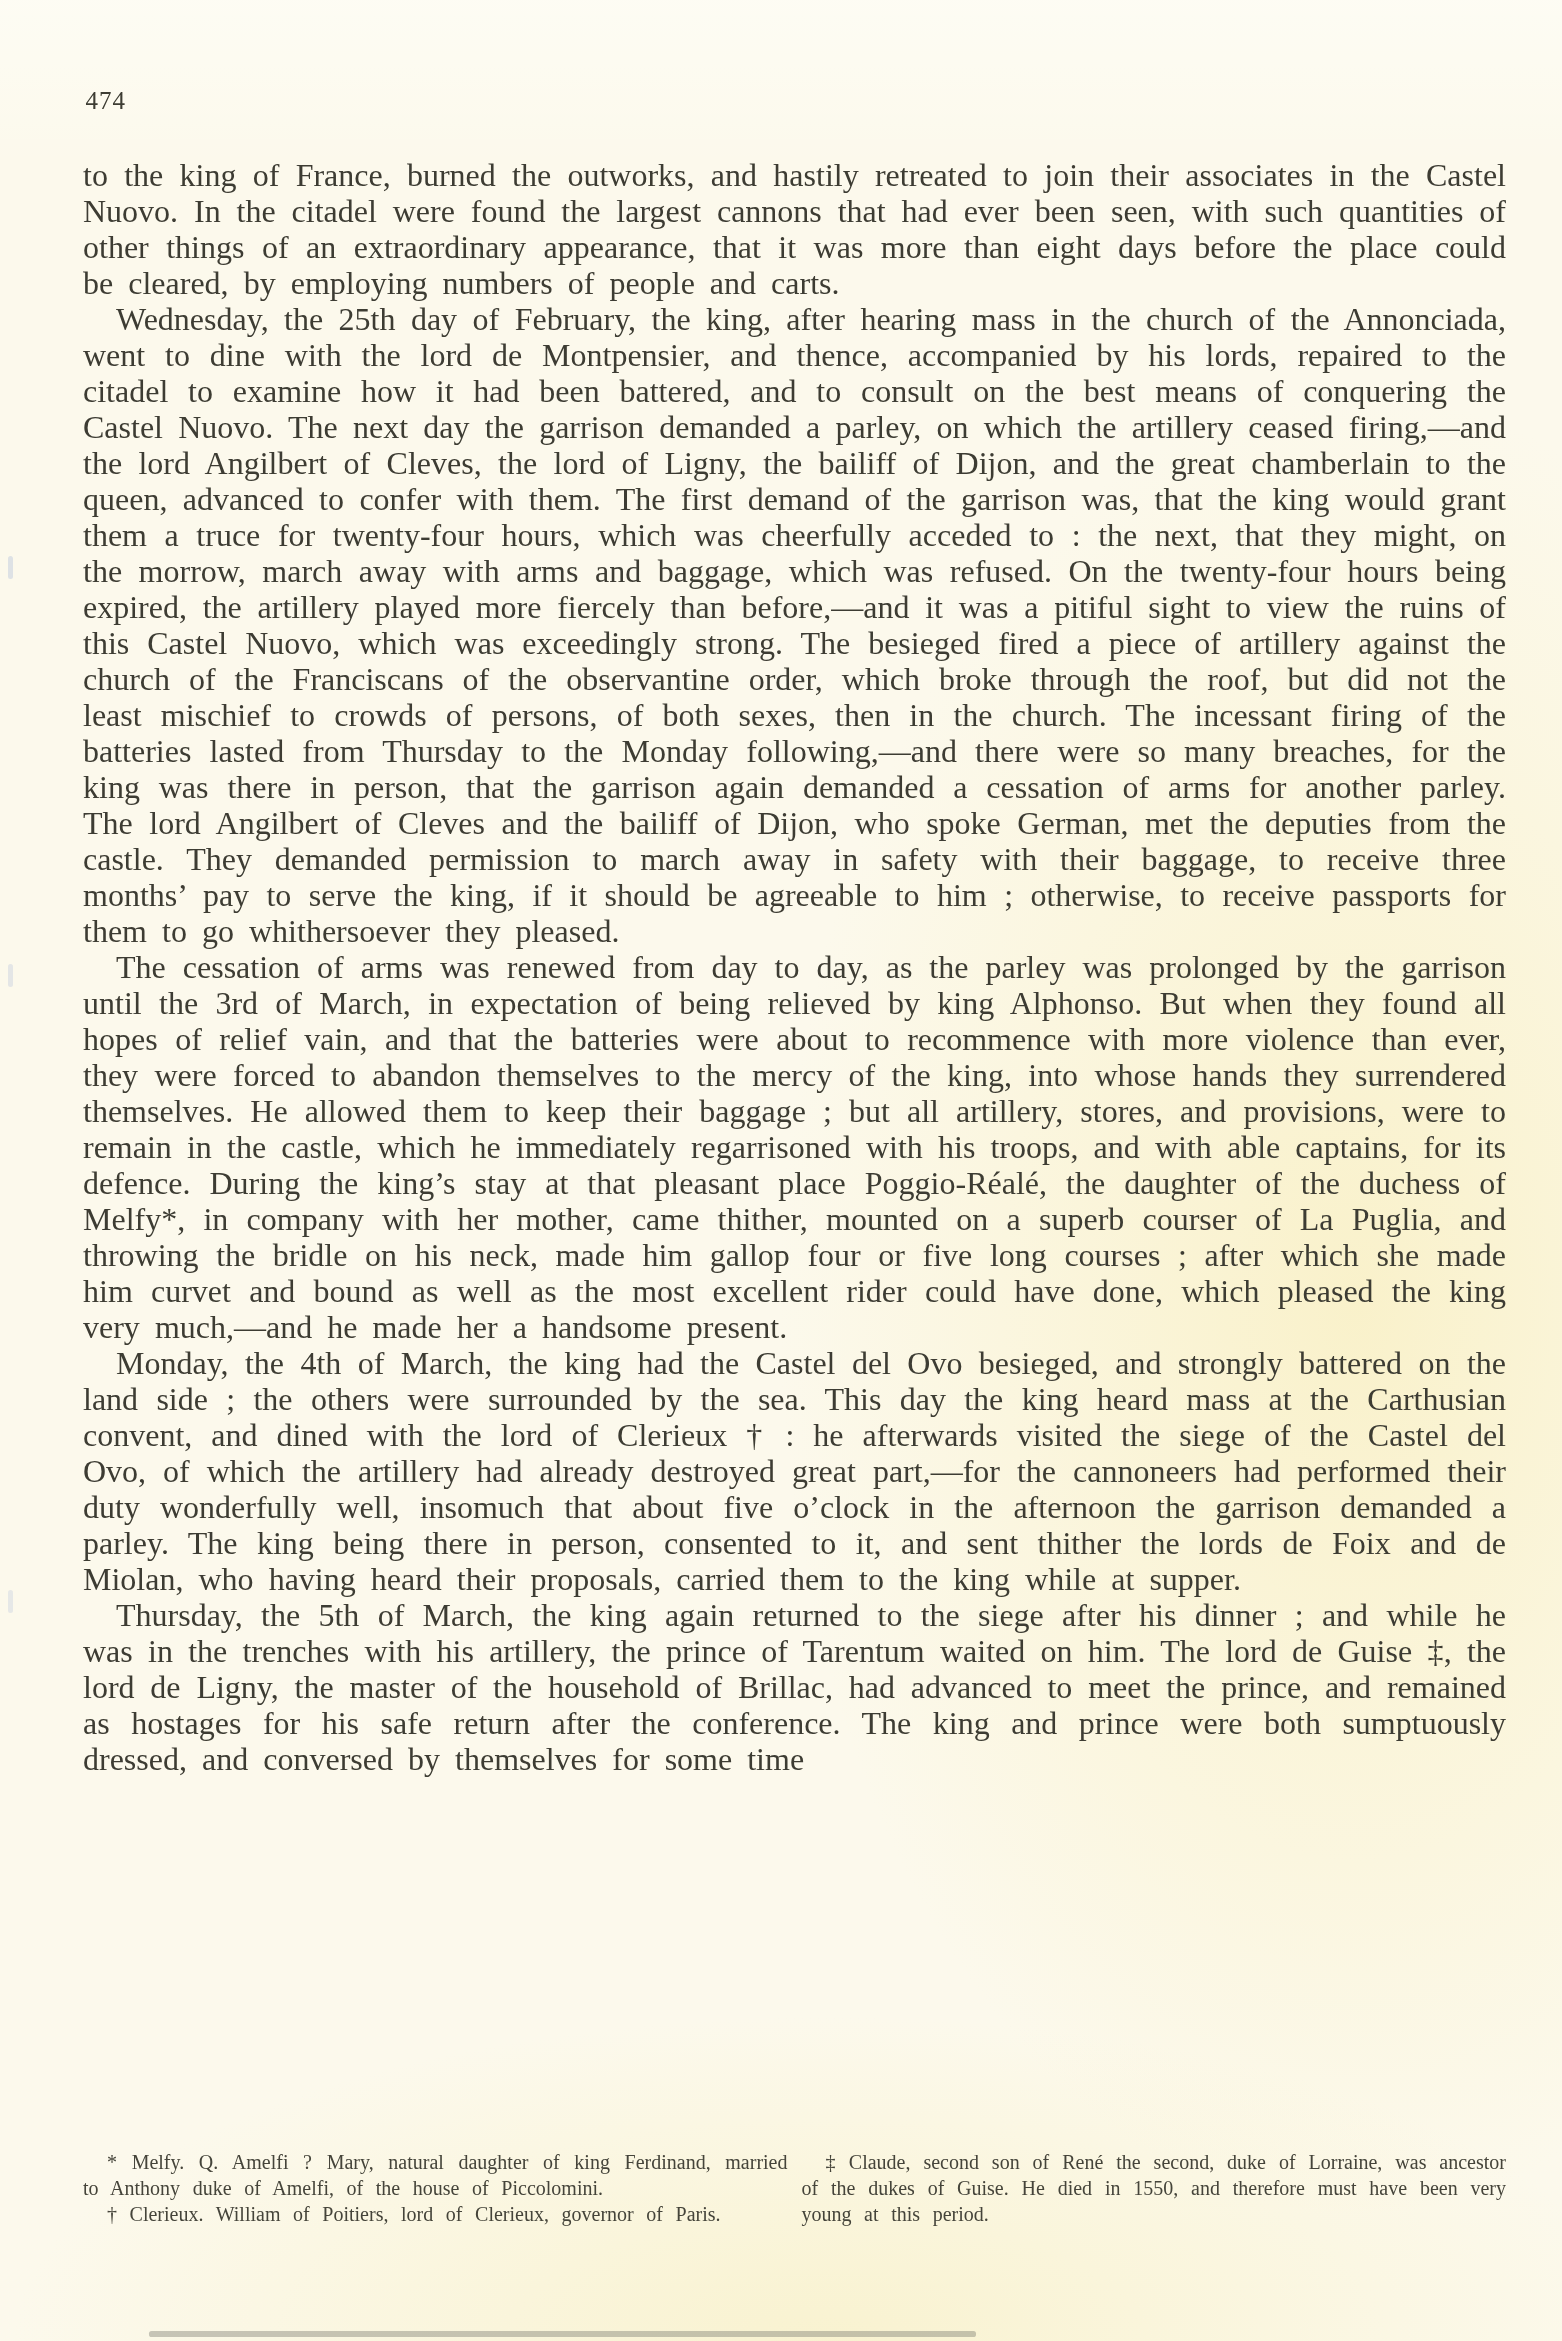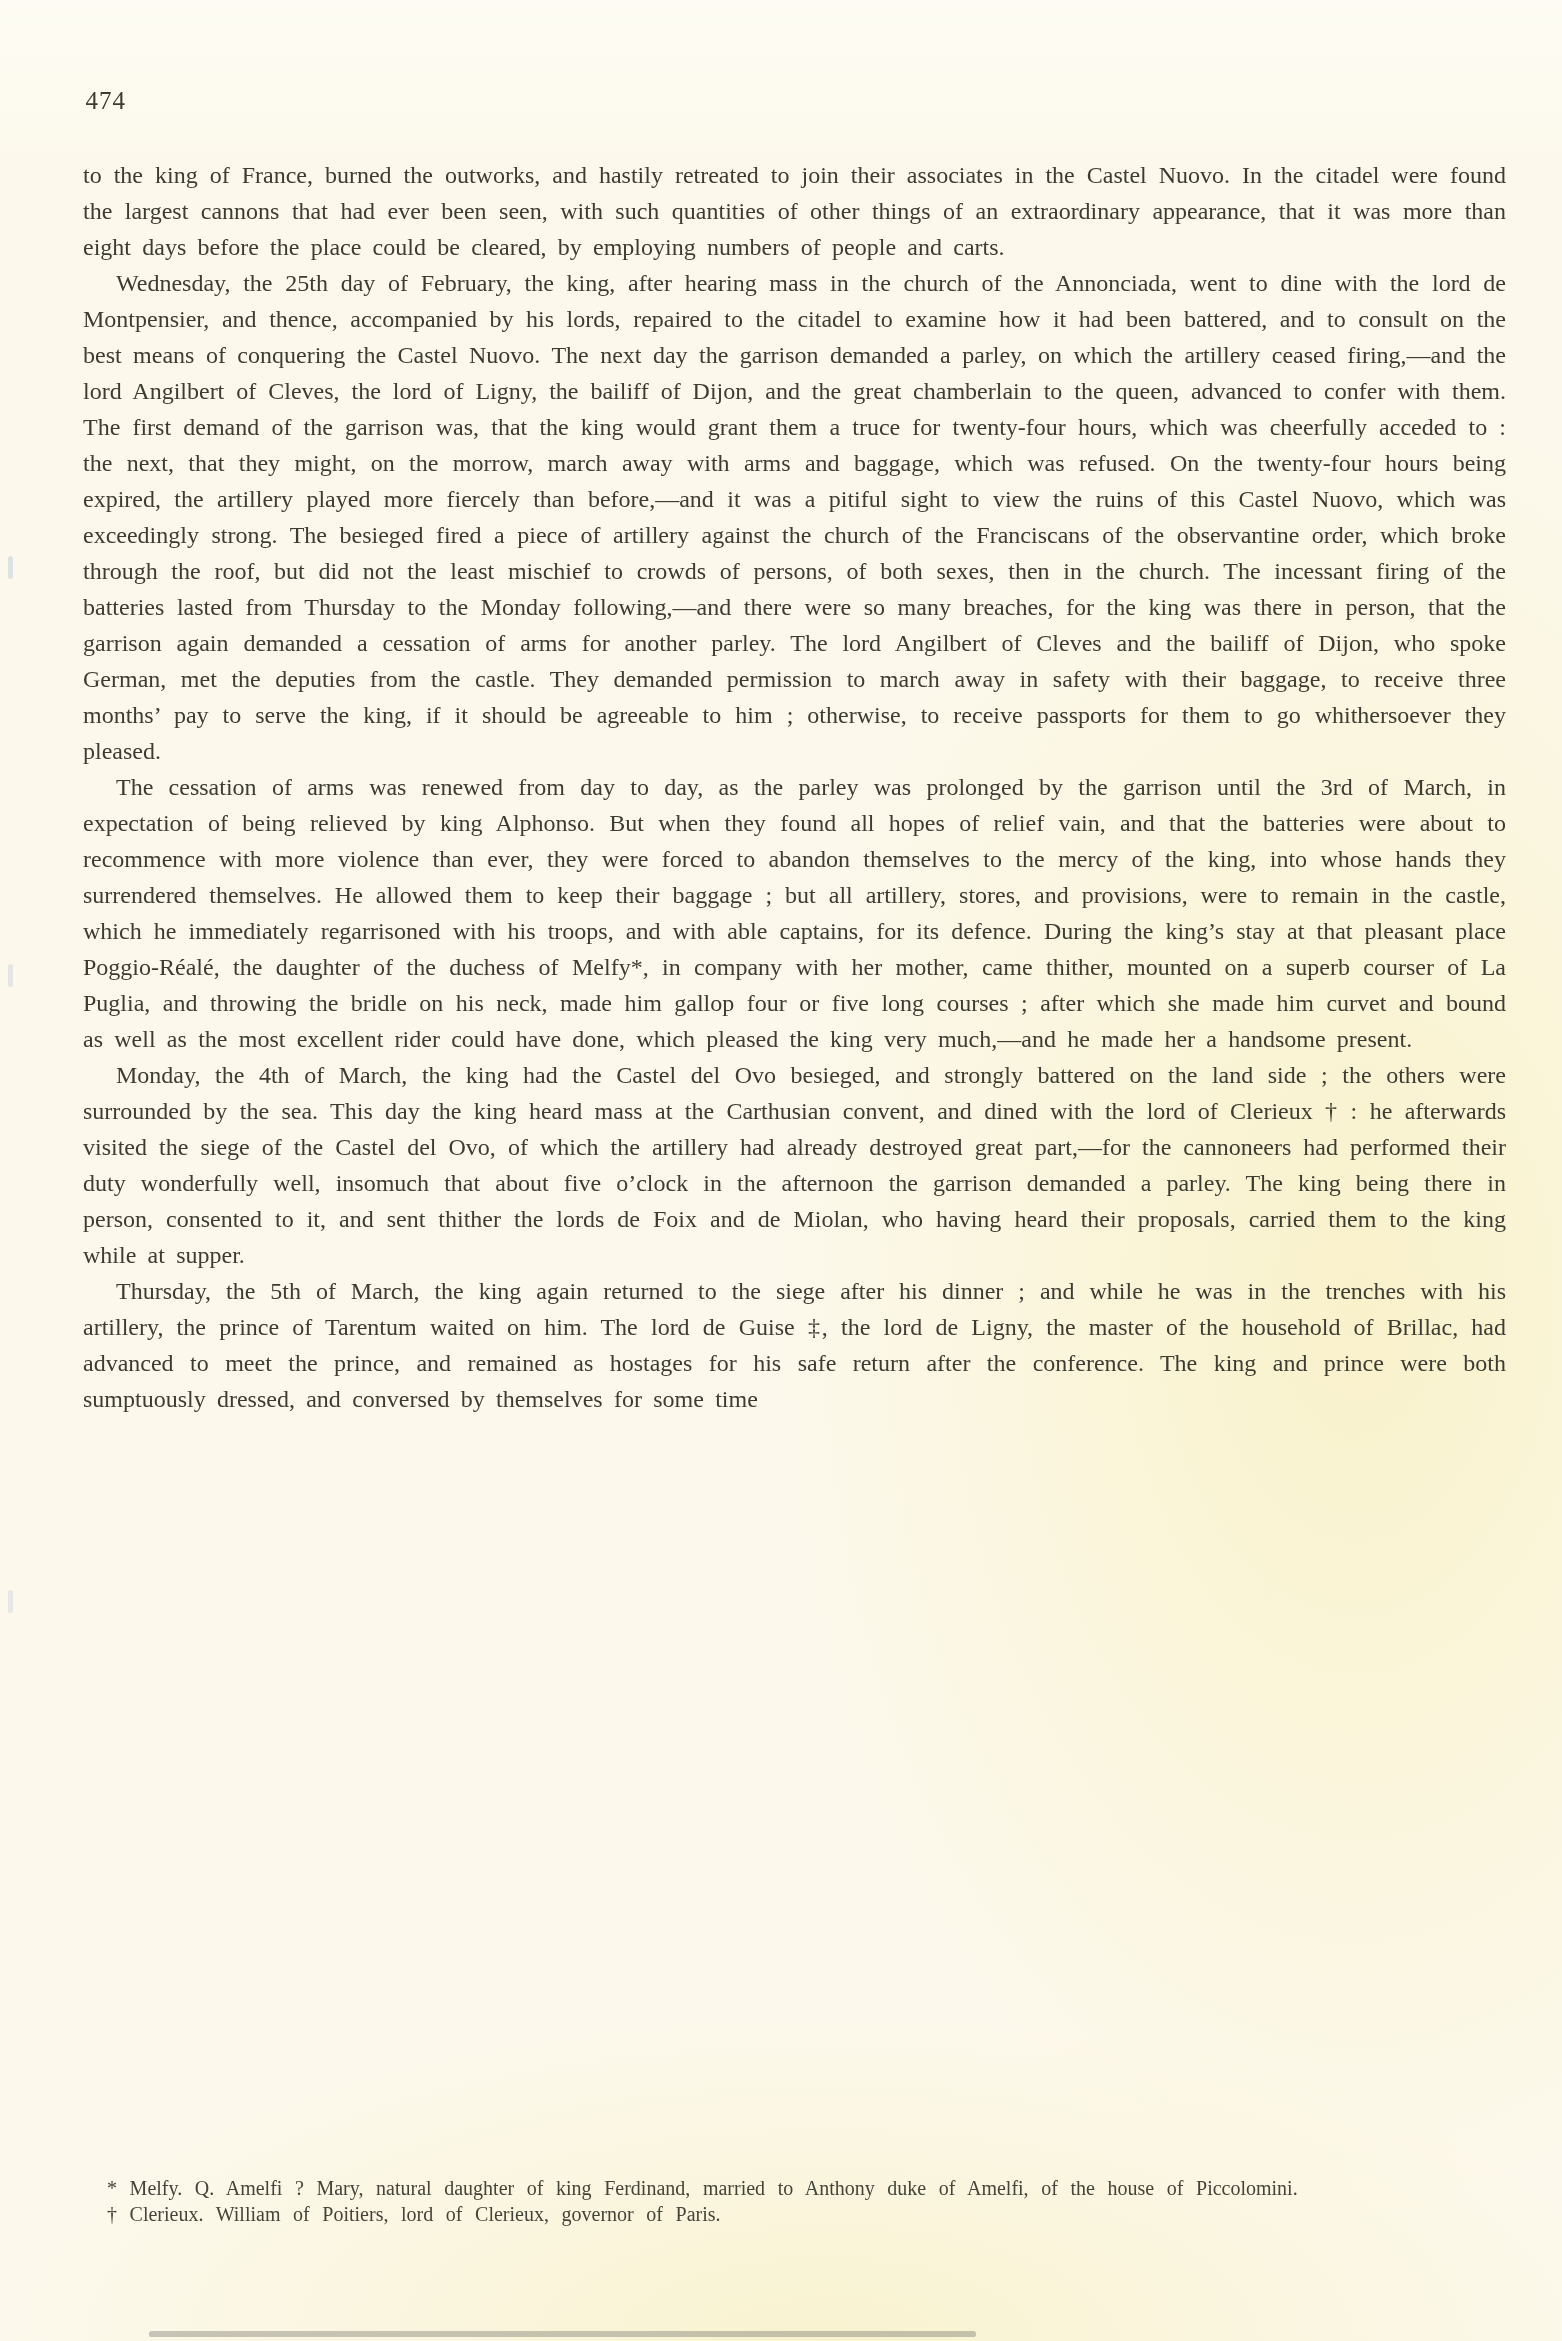--- a/index.html
+++ b/index.html
@@ -36,21 +36,21 @@
     display: block;
     text-align: center;
     font-size: 24px;
     letter-spacing: 1.4px;
     font-weight: bold;
     color: #45443a;
   }
   .body-text {
     margin-top: 36px;
     flex: 0 0 auto;
-    font-size: 24px;
+    font-size: 32px;
     line-height: 36px;
     text-align: justify;
     word-spacing: 0.22em;
   }
   .body-text p { margin: 0; }
   .body-text p.indent { text-indent: 33px; }
   .footnotes {
     margin-top: auto;
     flex: 0 0 auto;
     display: flex;
@@ -98,19 +98,22 @@
     <p class="para indent">The cessation of arms was renewed from day to day, as the parley was prolonged by the garrison until the 3rd of March, in expectation of being relieved by king Alphonso.  But when they found all hopes of relief vain, and that the batteries were about to recommence with more violence than ever, they were forced to abandon themselves to the mercy of the king, into whose hands they surrendered themselves.  He allowed them to keep their baggage ; but all artillery, stores, and provisions, were to remain in the castle, which he immediately regarrisoned with his troops, and with able captains, for its defence.  During the king’s stay at that pleasant place Poggio-Réalé, the daughter of the duchess of Melfy*, in company with her mother, came thither, mounted on a superb courser of La Puglia, and throwing the bridle on his neck, made him gallop four or five long courses ; after which she made him curvet and bound as well as the most excellent rider could have done, which pleased the king very much,—and he made her a handsome present.</p>
     <p class="para indent">Monday, the 4th of March, the king had the Castel del Ovo besieged, and strongly battered on the land side ; the others were surrounded by the sea.  This day the king heard mass at the Carthusian convent, and dined with the lord of Clerieux † : he afterwards visited the siege of the Castel del Ovo, of which the artillery had already destroyed great part,—for the cannoneers had performed their duty wonderfully well, insomuch that about five o’clock in the afternoon the garrison demanded a parley.  The king being there in person, consented to it, and sent thither the lords de Foix and de Miolan, who having heard their proposals, carried them to the king while at supper.</p>
     <p class="para indent">Thursday, the 5th of March, the king again returned to the siege after his dinner ; and while he was in the trenches with his artillery, the prince of Tarentum waited on him.  The lord de Guise ‡, the lord de Ligny, the master of the household of Brillac, had advanced to meet the prince, and remained as hostages for his safe return after the conference.  The king and prince were both sumptuously dressed, and conversed by themselves for some time</p>
   </main>
 
   <footer class="footnotes">
     <div class="fn-col">
       <p>* Melfy.  Q. Amelfi ?  Mary, natural daughter of king Ferdinand, married to Anthony duke of Amelfi, of the house of Piccolomini.</p>
       <p>† Clerieux.  William of Poitiers, lord of Clerieux, governor of Paris.</p>
     </div>
+    <div class="fn-col">
+      <p>‡ Claude, second son of René the second, duke of Lorraine, was ancestor of the dukes of Guise.  He died in 1550, and therefore must have been very young at this period.</p>
+    </div>
   </footer>
 
   <div class="scan-speckle"></div>
   <div class="scan-bar"></div>
 
 </div>
 
 
 </body></html>

